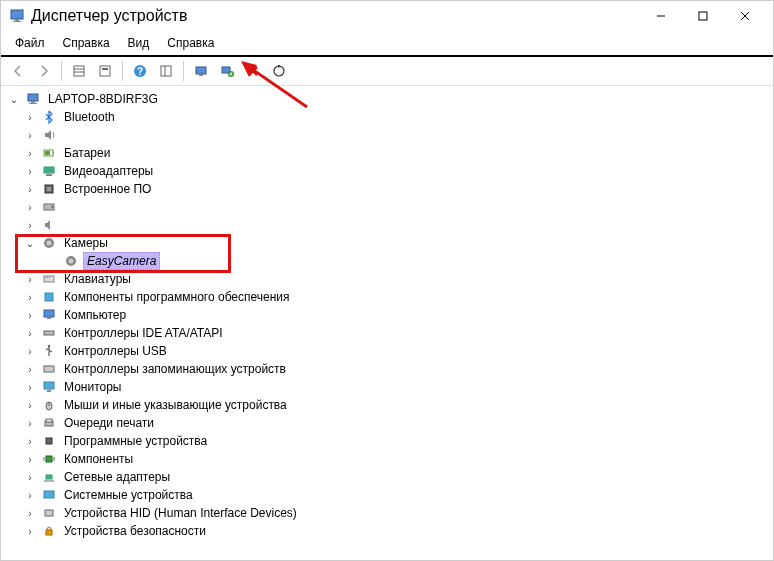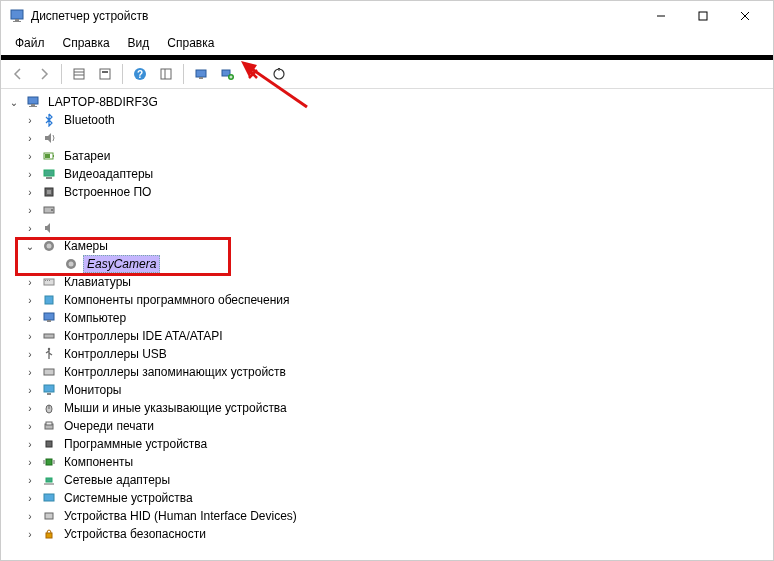--- a/index.html
+++ b/index.html
@@ -14,29 +14,29 @@
   border: 1px solid #ccc;
 }
 .titlebar {
   display: flex;
   align-items: center;
   height: 30px;
   padding: 0 8px;
   background: #fff;
 }
 .titlebar .app-icon { width: 16px; height: 16px; margin-right: 6px; }
-.titlebar .title { flex: 1; font-size: 12px; }
+.titlebar .title { flex: 1; font-size: 16px; }
 .titlebar .buttons { display: flex; gap: 2px; }
 .titlebar .win-btn { width: 40px; height: 28px; display: flex; align-items: center; justify-content: center; cursor: pointer; }
 .menubar {
   display: flex;
   gap: 2px;
   padding: 2px 6px;
   font-size: 12px;
-  border-bottom: 5px solid #000000;
+  border-bottom: 2px solid #000000;
 }
 .menubar .menu-item { padding: 3px 8px; cursor: pointer; }
 .toolbar {
   display: flex;
   align-items: center;
   gap: 4px;
   padding: 3px 6px;
   border-bottom: 1px solid #ddd;
   position: relative;
 }

